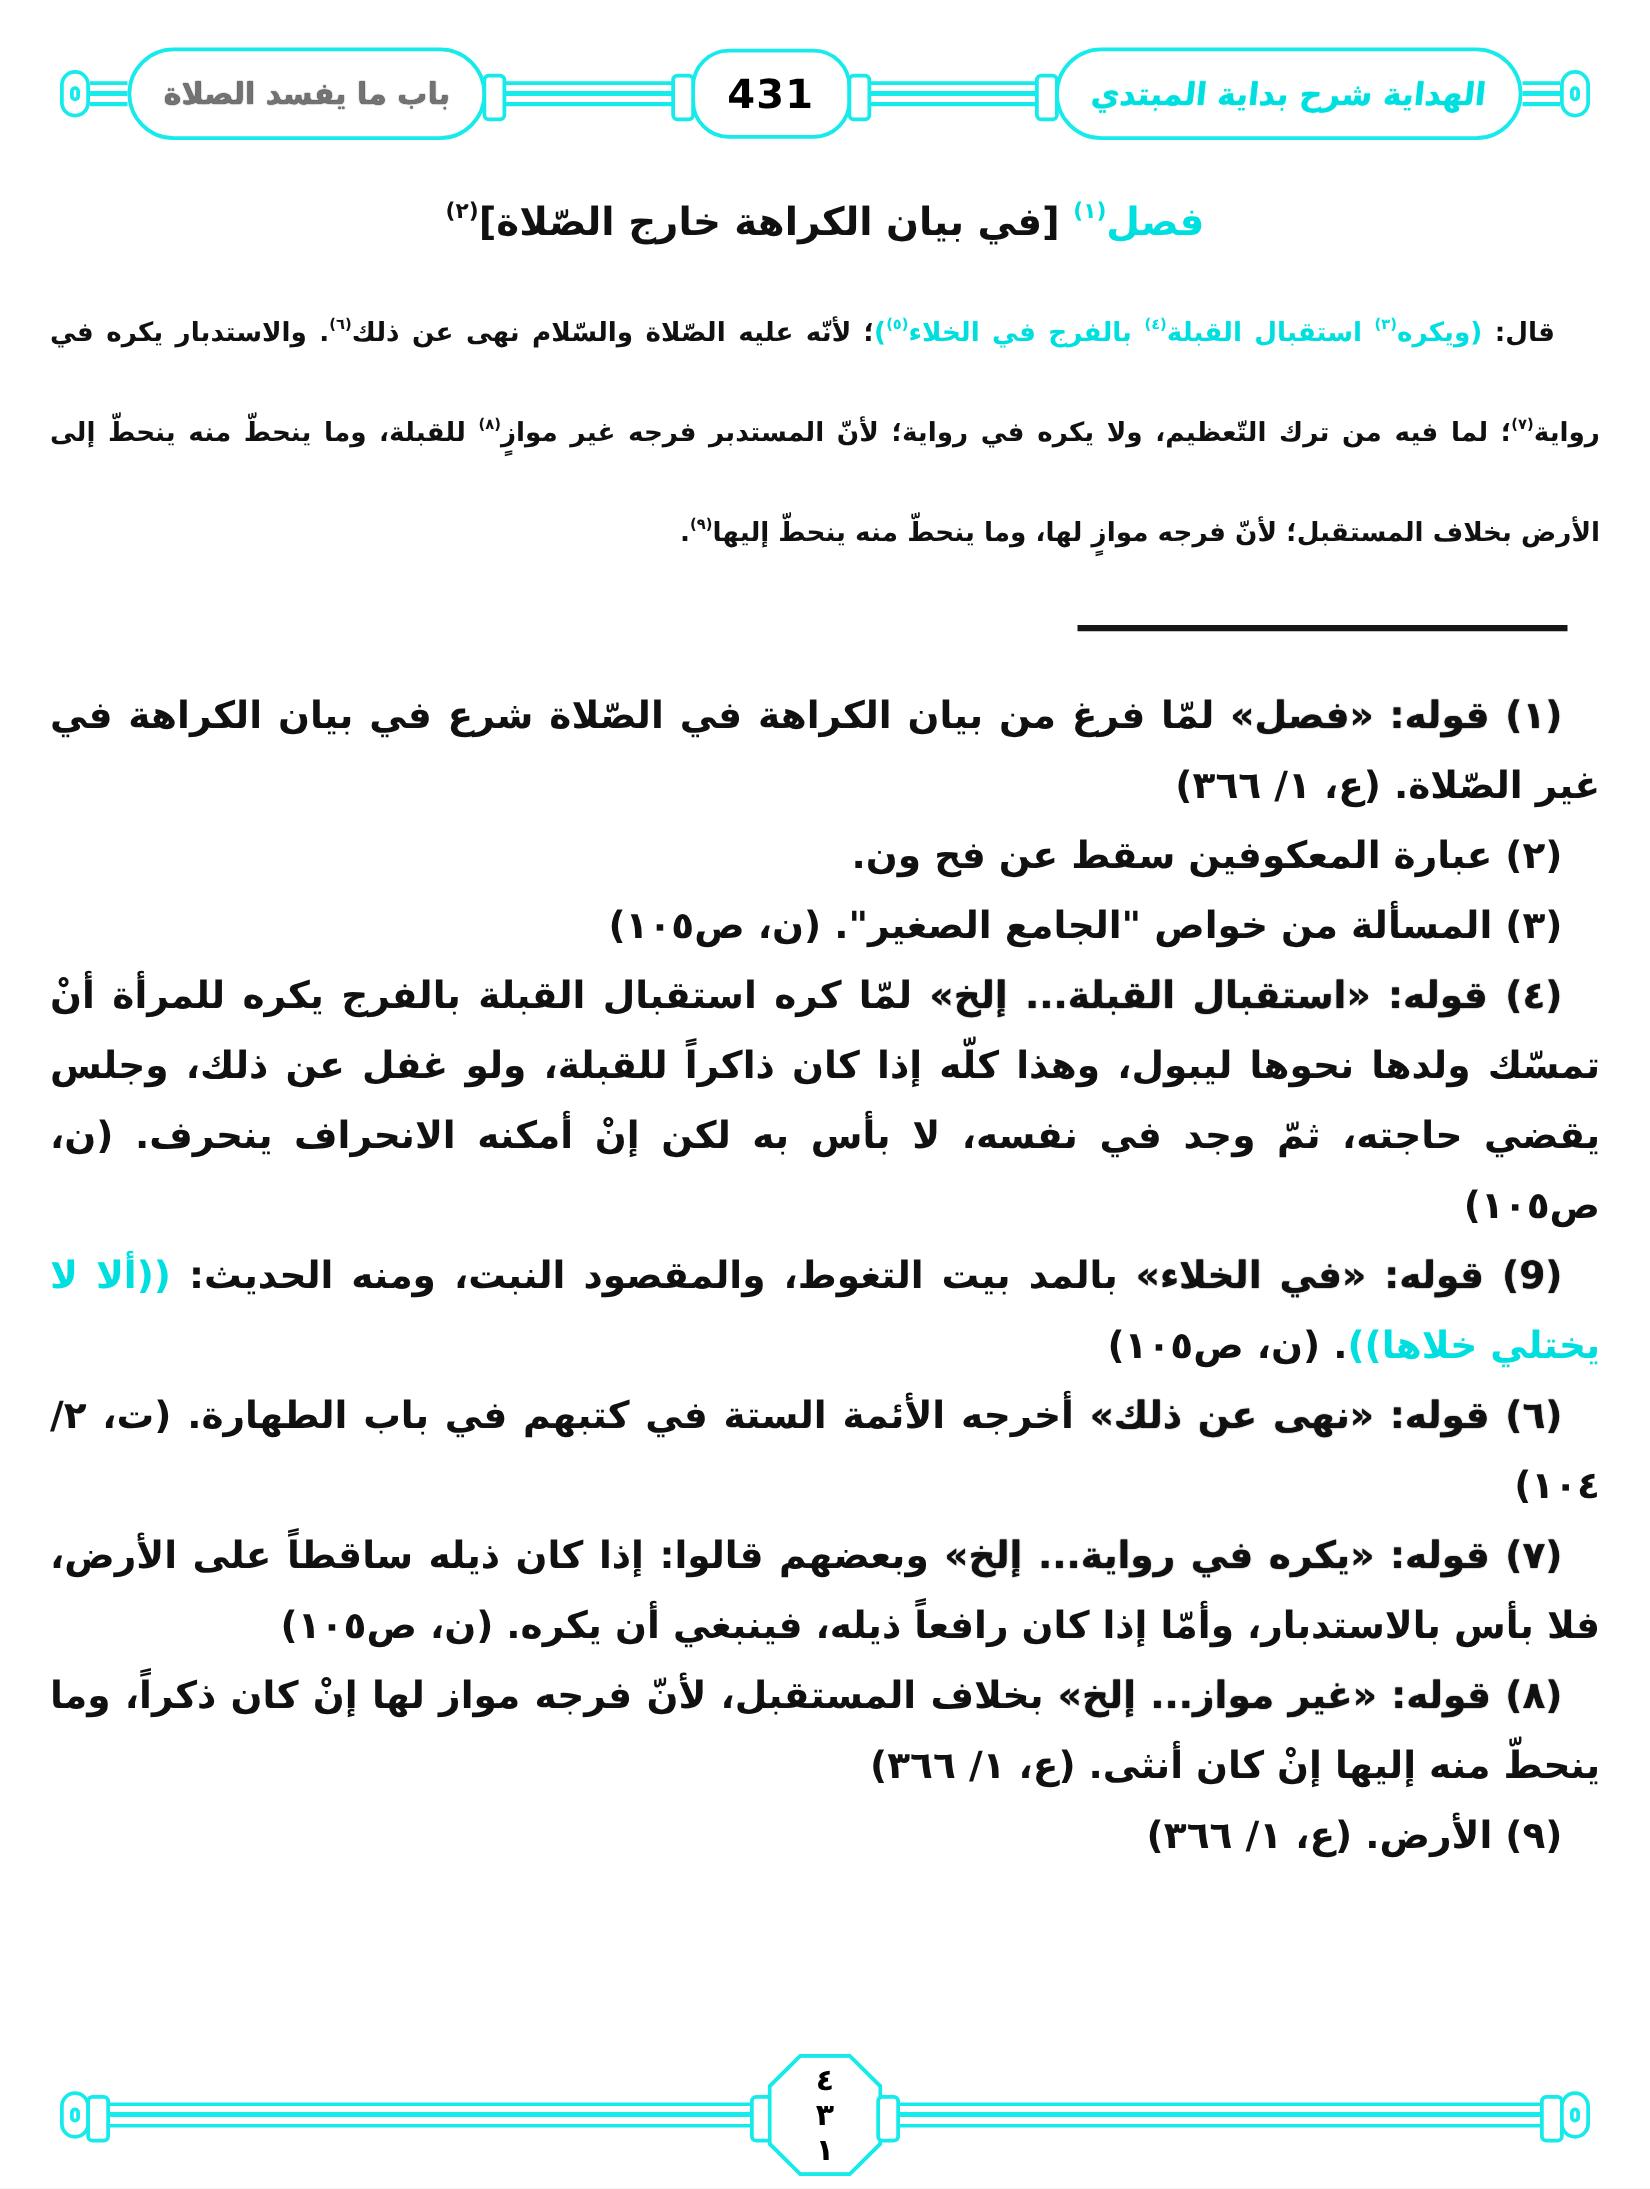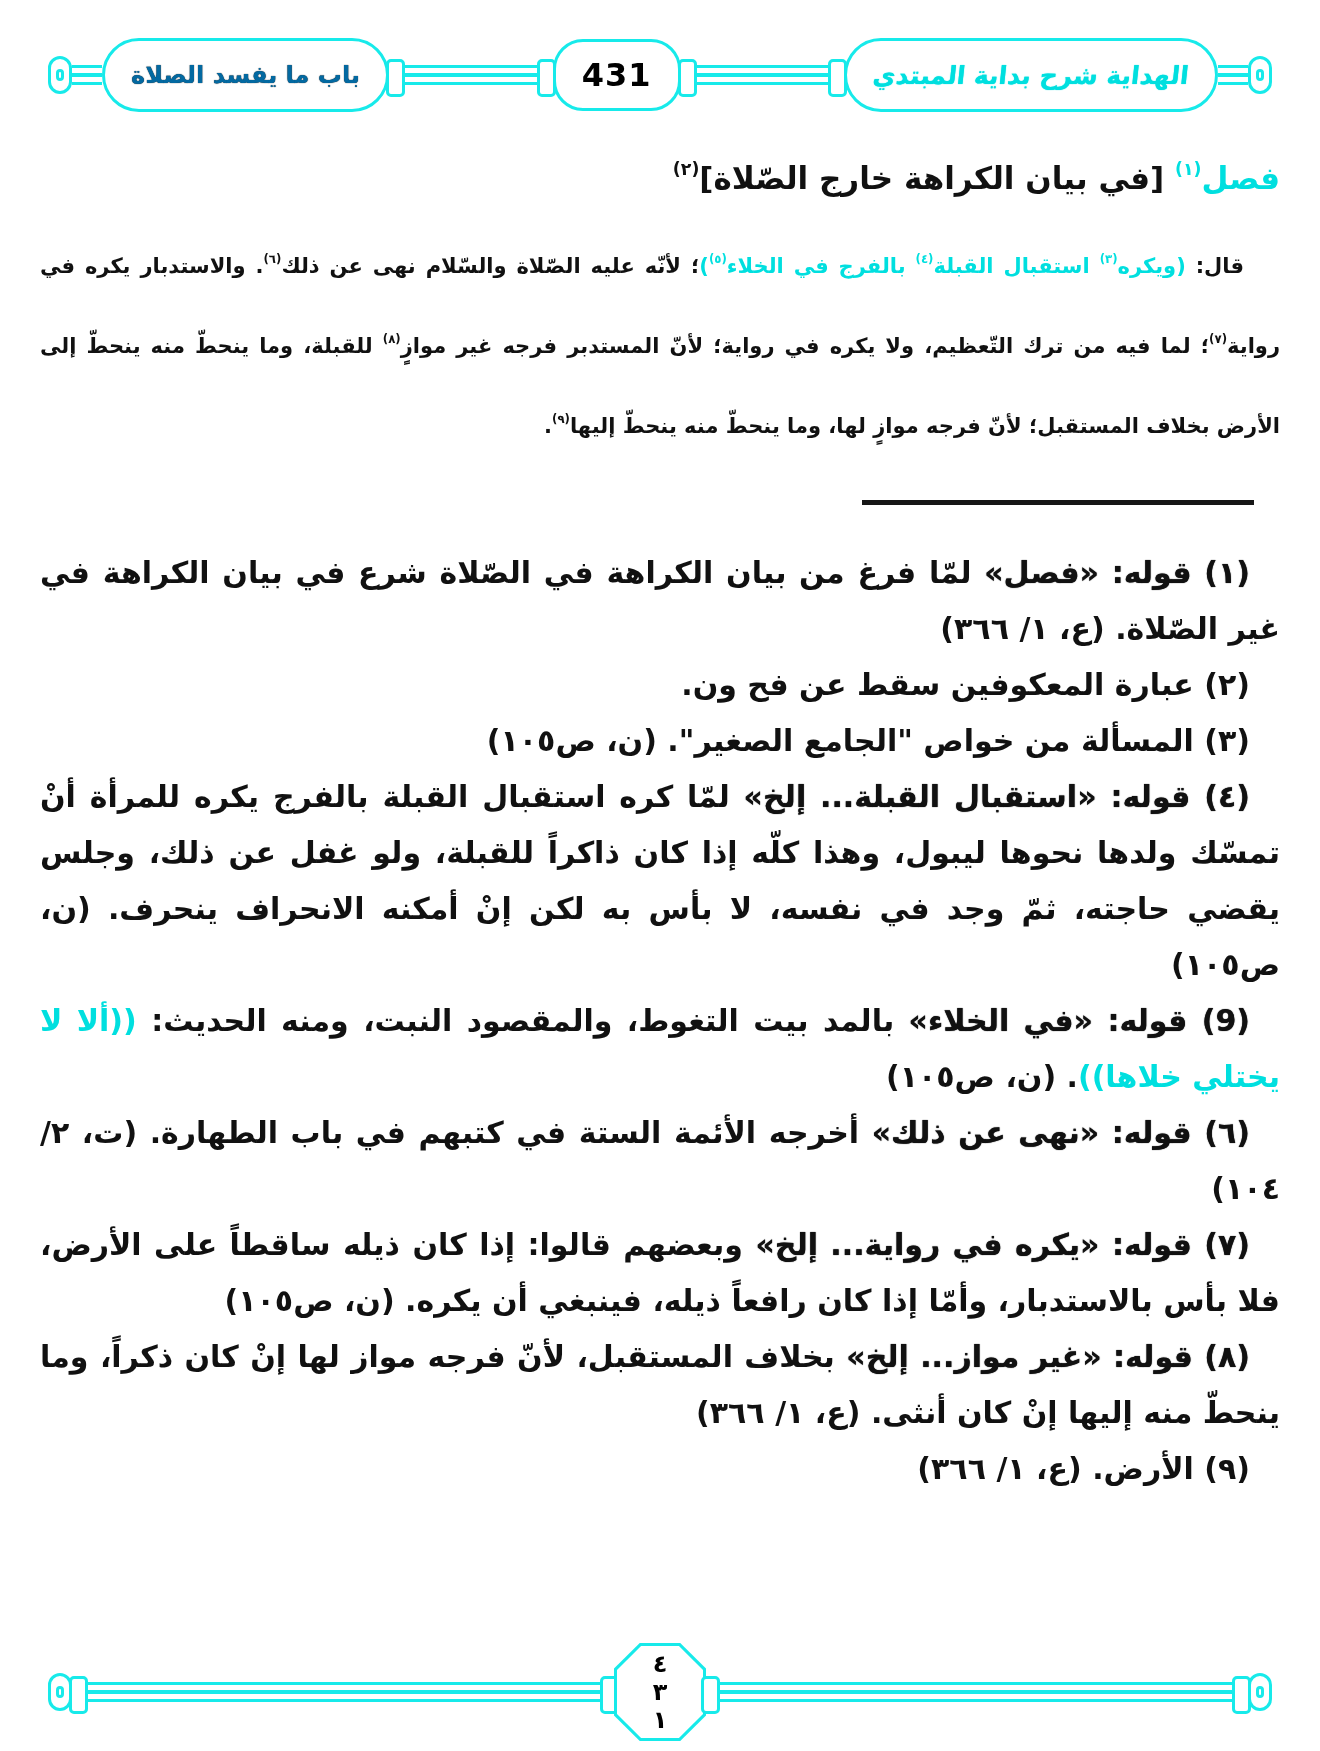--- a/index.html
+++ b/index.html
@@ -38,32 +38,32 @@
       var(--rule) 0 3px,#fff 3px 8px,
       var(--rule) 8px 12px,#fff 12px 17px,
       var(--rule) 17px 20px);}
   .end-orn{flex:0 0 auto;width:24px;height:38px;border:3px solid var(--rule);
     background:#fff;border-radius:12px;position:relative;}
   .end-orn::after{content:"";position:absolute;top:10px;bottom:10px;left:5px;right:5px;
     border:3px solid var(--rule);border-radius:8px;}
   .cartouche{flex:0 0 auto;border:3px solid var(--rule);border-radius:38px;background:#fff;
     display:flex;align-items:center;justify-content:center;height:74px;padding:0 26px;}
   .chapter-cart{min-width:250px;}
-  .chapter-text{font-size:24px;font-weight:bold;color:#0369a1;direction:rtl;
+  .chapter-text{font-size:24px;font-weight:bold;color:#737373;direction:rtl;
     text-shadow:0 0 1px #000;}
   .pagenum-cart{min-width:96px;border-radius:30px;height:72px;}
   .pagenum-text{font-size:32px;font-weight:bold;letter-spacing:1px;color:#000;}
   .title-cart{min-width:280px;}
   .booktitle-text{font-size:25px;font-weight:bold;color:var(--accent);direction:rtl;
     transform:skewX(-6deg);text-shadow:0 0 1px var(--accent);white-space:nowrap;}
 
   
   .content{position:absolute;top:128px;left:40px;right:40px;direction:rtl;}
   .section-title{
-    font-size:31px;font-weight:bold;line-height:1.6;margin-top:26px;}
+    text-align:center;font-size:31px;font-weight:bold;line-height:1.6;margin-top:26px;}
   .body-par{
     margin-top:22px;font-size:21px;font-weight:bold;line-height:80px;
     text-align:justify;text-indent:36px;}
   sup{font-size:0.56em;line-height:0;position:relative;top:-0.15em;vertical-align:super;}
   .run-accent{color:var(--accent);}
   .run-label{text-shadow:0 0 1px currentColor;}
 
   .fn-sep{height:5px;width:392px;background:#161616;
     margin:34px 26px 40px auto;}
 

